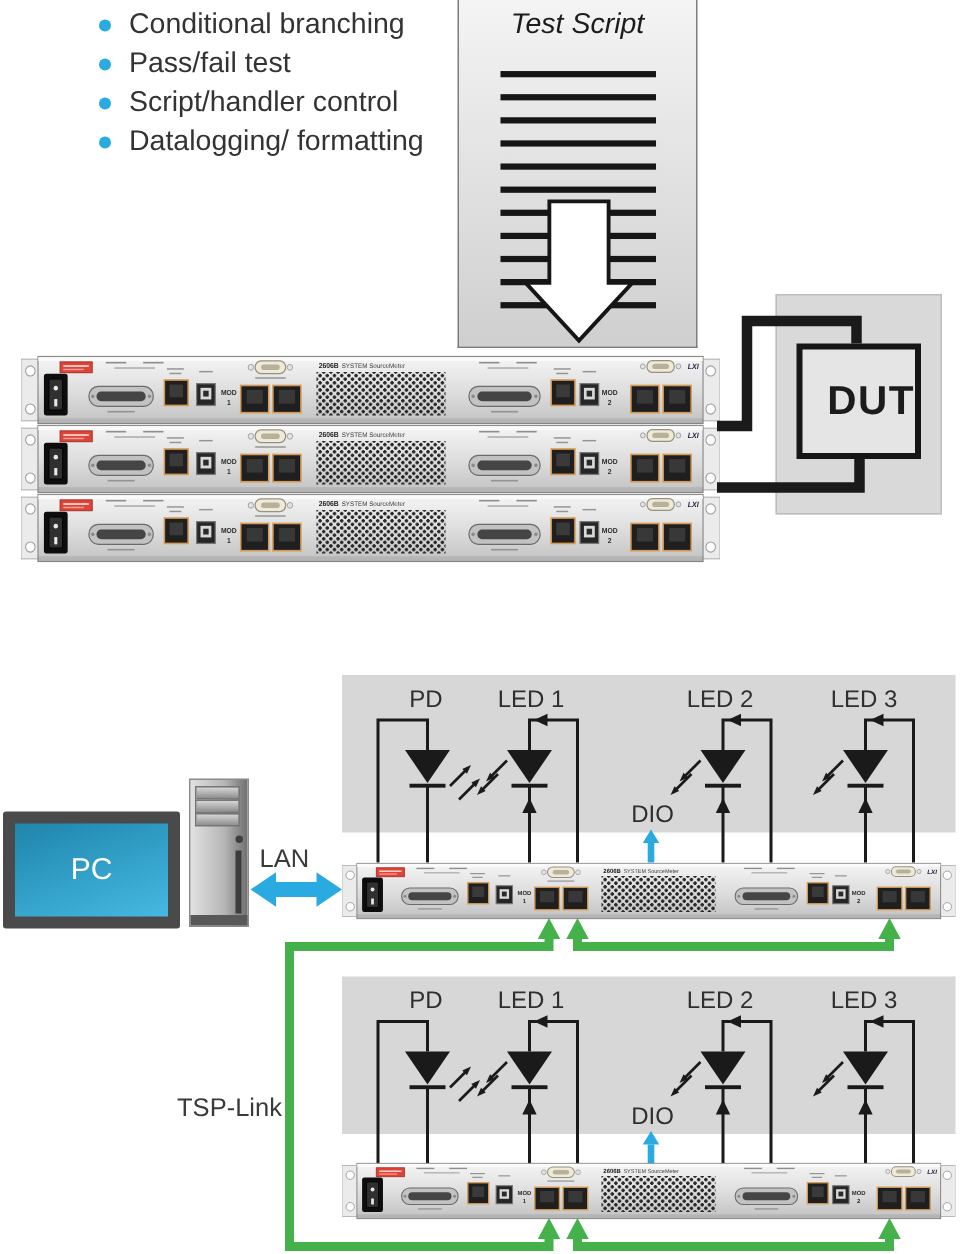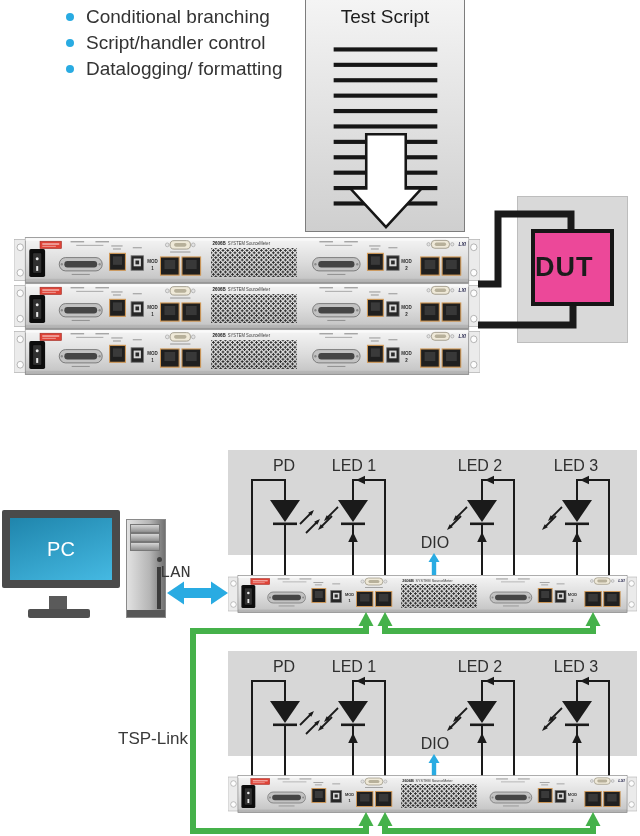--- a/index.html
+++ b/index.html
@@ -7,45 +7,45 @@
          font-family:"Liberation Sans",sans-serif;color:#333;}
   .abs{position:absolute;}
 
   
   .features{left:62px;top:4px;width:238px;list-style:none;margin:0;padding:0;}
   .features li{position:relative;padding-left:24px;font-size:19px;line-height:26px;color:#333;}
   .features .dot{position:absolute;left:4px;top:9px;width:8px;height:8px;border-radius:50%;background:#29abe2;}
 
   
   .script-panel{left:305px;top:0;width:160px;height:232px;background:linear-gradient(180deg,#f4f4f4,#cfcfcf);
-                border:1.5px solid #7d7d7d;border-top:none;box-sizing:border-box;z-index:2;}
+                border:1.5px solid #7d7d7d;border-top:none;box-sizing:border-box;z-index:2;font-style:italic;}
   .script-title{position:absolute;top:6px;left:0;width:100%;text-align:center;font-size:19px;color:#1c1c1c;}
 
   
   .panel-slot{left:228px;width:409px;height:125px;z-index:1;}
   .panel-slot svg{position:absolute;inset:0;overflow:visible;}
 
   
   .instrument-slot{z-index:2;}
   .instrument-slot .instr-wrap{position:absolute;inset:0;}
   .instrument-slot svg{position:absolute;inset:0;width:100%;height:100%;}
   .grille{position:absolute;left:42.2%;top:24%;width:18.6%;height:62%;
     background-image:radial-gradient(circle,#2a2a2a 1.05px,rgba(0,0,0,0) 1.3px),
                      radial-gradient(circle,#2a2a2a 1.05px,rgba(0,0,0,0) 1.3px);
     background-size:4.8px 4.8px,4.8px 4.8px;background-position:0 0,2.4px 2.4px;}
 
   
   .dut-panel{left:517px;top:196px;width:111px;height:147px;background:#d9d9d9;border:1px solid #bdbdbd;
              box-sizing:border-box;z-index:1;}
-  .dut-box{left:531px;top:229px;width:83px;height:77px;background:#ec4899;border:4px solid #161616;
-           box-sizing:border-box;z-index:6;display:flex;align-items:center;justify-content:flex-start;
+  .dut-box{left:531px;top:229px;width:83px;height:77px;background:#e5e5e5;border:4px solid #161616;
+           box-sizing:border-box;z-index:6;display:flex;align-items:center;justify-content:flex-end;
            font-size:27px;font-weight:700;letter-spacing:1px;color:#1c1c1c;}
 
   
-  .monitor{left:2px;top:510px;width:118px;height:78px;background:#4a4a4a;border-radius:2px;z-index:2;}
+  .monitor{left:2px;top:541px;width:118px;height:78px;background:#4a4a4a;border-radius:2px;z-index:2;}
   .screen{position:absolute;inset:8px;background:linear-gradient(160deg,#1f85ac,#45b9e2);
           display:flex;align-items:center;justify-content:center;color:#fff;font-size:20px;}
   .stand-neck{left:49px;top:596px;width:18px;height:13px;background:#5a5a5a;}
   .stand-base{left:28px;top:609px;width:62px;height:9px;background:#4f4f4f;border-radius:2px;}
   .tower{left:126px;top:519px;width:40px;height:99px;background:linear-gradient(90deg,#e2e2e2,#b5b5b5 60%,#707070);
          border:1px solid #8a8a8a;box-sizing:border-box;z-index:2;}
   .bay{position:absolute;left:3px;width:28px;height:7px;background:linear-gradient(180deg,#d6d6d6,#8f8f8f);
        border:0.5px solid #777;}
   .tower-btn{position:absolute;left:30px;top:37px;width:5px;height:5px;border-radius:50%;background:#3f3f3f;}
   .tower-slot{position:absolute;left:30px;top:47px;width:4px;height:42px;background:#3c3c3c;}
@@ -60,20 +60,21 @@
   .la{stroke:#1a1a1a;stroke-width:1.8;fill:none;}
   text{font-family:"Liberation Sans",sans-serif;}
 </style>
 </head>
 <body>
 
 <div id="stage">
 
   <ul class="features abs">
     <li><span class="dot"></span><span>Conditional branching</span></li>
+    <li><span class="dot"></span><span>Pass/fail test</span></li>
     <li><span class="dot"></span><span>Script/handler control</span></li>
     <li><span class="dot"></span><span>Datalogging/ formatting</span></li>
   </ul>
 
   <div class="script-panel abs">
     <div class="script-title">Test Script</div>
     <svg viewBox="0 0 160 232" style="position:absolute;inset:0;width:100%;height:100%;">
       <g fill="#161616">
         <rect x="28" y="47" width="105" height="4.2"></rect>
           <rect x="28" y="62.6" width="105" height="4.2"></rect>
@@ -475,21 +476,21 @@
   <div class="stand-base abs"></div>
   <div class="tower abs">
     <div class="bay" style="top:4px;"></div>
     <div class="bay" style="top:13px;"></div>
     <div class="bay" style="top:22px;"></div>
     <div class="tower-btn"></div>
     <div class="tower-slot"></div>
     <div class="tower-foot"></div>
   </div>
 
-  <div class="lbl abs" style="left:160px;top:563px;font-family:Liberation Mono, monospace;">LAN</div>
+  <div class="lbl abs" style="left:173px;top:563px;">LAN</div>
   <div class="lbl abs" style="left:118px;top:729px;width:70px;text-align:center;">TSP-Link</div>
 
   <div class="panel-slot abs" style="top:450px;">
   <svg viewBox="0 0 409 125">
     <rect x="0" y="0" width="409" height="105" fill="#d7d7d7"></rect>
 
     <g>
       <text x="56" y="21" font-size="16" fill="#2f2f2f" text-anchor="middle">PD</text>
       <polyline class="w" points="24,125 24,30 57,30 57,50"></polyline>
       <line class="w" x1="57" y1="74" x2="57" y2="125"></line>

